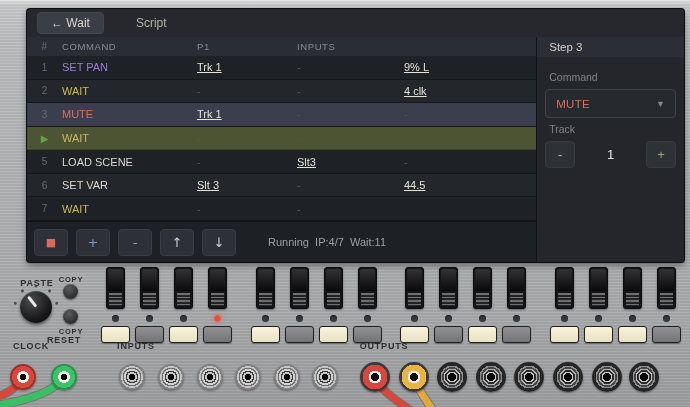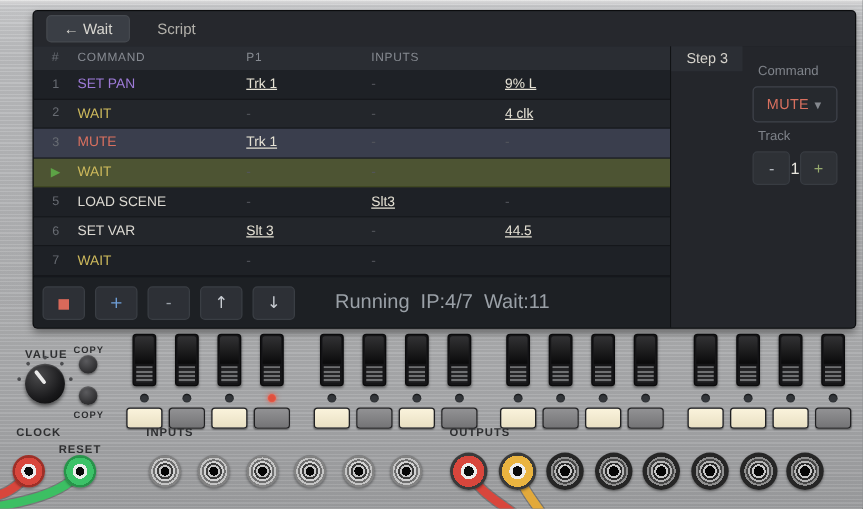--- a/index.html
+++ b/index.html
@@ -11,44 +11,44 @@
       linear-gradient(180deg,#e6e6e6 0,#c9cacc 5px,#bcbdbf 40px,#b2b3b5 180px,#a8a9ab 320px,#9d9ea0 407px);
   }
   
   #screen{
     position:absolute;left:27px;top:9px;width:657px;height:253px;
     background:#1d2024;border-radius:3px;display:flex;flex-direction:column;
     box-shadow:0 0 0 1px #0b0c0e, inset 0 0 0 1px #16181c, 0 3px 7px rgba(0,0,0,.45);
   }
   #topbar{height:28px;background:#26282d;border-radius:3px 3px 0 0;display:flex;align-items:center;padding:0 10px;flex:none;}
   #back-btn{background:#3a3e45;border:1px solid #45494f;color:#d9d7d1;font-size:12px;padding:3px 13px;border-radius:4px;cursor:pointer;}
-  #script-tab{margin-left:22px;color:#b3b1ab;font-size:12px;}
+  #script-tab{margin-left:32px;color:#b3b1ab;font-size:12px;}
   #main{flex:1;display:flex;min-height:0;}
   #left-col{width:510px;display:flex;flex-direction:column;min-height:0;}
   .hdr-row{height:19px;background:#2a2d33;display:flex;align-items:center;font-size:9.5px;color:#878b92;letter-spacing:.6px;flex:none;}
   #rows{flex:1;display:flex;flex-direction:column;min-height:0;}
   .trow{flex:1;display:flex;align-items:center;font-size:11px;border-bottom:1px solid #15171b;cursor:pointer;}
   .trow.odd{background:#1e2126}
   .trow.even{background:#23262b}
   .trow.selected{background:#3a3e4d}
   .trow.playing{background:#4d5433;border-bottom-color:#3d441f}
   .c-num{width:35px;text-align:center;color:#686c73;font-size:10px;flex:none;}
   .c-cmd{width:135px;flex:none;}
   .c-p1{width:100px;flex:none;}
   .c-p2{width:107px;flex:none;}
   .c-val{flex:1;}
   .val-txt{color:#e6e2d5;text-decoration:underline;}
   .dash{color:#53565c;}
   .cmd-purple{color:#9e7bd8}.cmd-yellow{color:#cdb95c}.cmd-red{color:#d9705f}.cmd-white{color:#dcd9d2}
   .play-glyph{color:#5da346;font-size:10px;}
   #toolbar{height:40px;background:#1d2024;border-top:1px solid #131519;display:flex;align-items:center;padding-left:7px;gap:8px;flex:none;border-radius:0 0 0 3px;}
   .tbtn{width:34px;height:27px;border-radius:4px;background:#2d3036;border:1px solid #3a3e44;display:flex;align-items:center;justify-content:center;font-size:13px;cursor:pointer;padding:0;font-family:"DejaVu Sans",sans-serif;}
-  #status-text{margin-left:24px;font-size:16px;color:#9aa0a7;white-space:pre;}
+  #status-text{margin-left:24px;font-size:11px;color:#9aa0a7;white-space:pre;}
   
-  #sidebar{width:147px;border-left:1px solid #101214;background:#24262b;display:flex;border-radius:0 0 3px 0;}
+  #sidebar{width:147px;border-left:1px solid #101214;background:#24262b;display:flex;flex-direction:column;border-radius:0 0 3px 0;}
   #sb-header{height:20px;background:#2b2e34;display:flex;align-items:center;padding:0 12px;font-size:11.5px;color:#d5d2cb;flex:none;}
   #sb-body{padding:9px 8px 0 8px;}
   .sb-label{font-size:10.5px;color:#7f838a;margin:5px 4px 6px 4px;}
   #command-dropdown{height:27px;border:1px solid #3f434b;border-radius:4px;background:#26292e;display:flex;align-items:center;padding:0 10px;cursor:pointer;}
   #command-value{color:#d9705f;font-size:11.5px;letter-spacing:.3px;}
   #dd-caret{margin-left:auto;color:#85898f;font-size:9px;}
   #track-stepper{margin-top:2px;display:flex;align-items:center;height:27px;}
   .step-btn{width:30px;height:27px;border-radius:4px;background:#2e3136;border:1px solid #383c42;display:flex;align-items:center;justify-content:center;font-size:13px;cursor:pointer;padding:0;}
   #track-minus{color:#b9bec5;}
   #track-plus{color:#96aa6d;}
@@ -178,21 +178,21 @@
         <div id="track-stepper">
           <button class="step-btn" id="track-minus">-</button>
           <span id="track-value">1</span>
           <button class="step-btn" id="track-plus">+</button>
         </div>
       </div>
     </div>
   </div>
 </div>
 
-<div class="plabel" style="left:37px;top:278px;">VALUE</div>
+<div class="plabel" style="left:37px;top:278px;">PASTE</div>
 <div id="page-knob">
   <span class="tick" style="--a:-80deg"></span>
   <span class="tick" style="--a:-40deg"></span>
   <span class="tick" style="--a:0deg"></span>
   <span class="tick" style="--a:40deg"></span>
   <span class="tick" style="--a:80deg"></span>
   <span id="knob-pointer"></span>
 </div>
 <div class="plabel" style="left:71px;top:275px;font-size:7.5px;">COPY</div>
 <button class="rbtn" style="left:63px;top:284px;"></button>
@@ -284,21 +284,21 @@
       </div>
       <div class="channel">
         <div class="slider"></div>
         <div class="led"></div>
         <button class="chbtn gray"></button>
       </div>
     </div>
   </div>
 
 <div class="plabel" style="left:31px;top:341px;">CLOCK</div>
-<div class="plabel" style="left:64px;top:354px;">RESET</div>
+<div class="plabel" style="left:64px;top:335px;">RESET</div>
 <div class="plabel" style="left:136px;top:341px;">INPUTS</div>
 <div class="plabel" style="left:384px;top:341px;">OUTPUTS</div>
 
 <svg id="cables" width="690" height="407" viewBox="0 0 690 407">
     <path d="M23 377 C14 392 2 396 -12 399" fill="none" stroke="rgba(0,0,0,.25)" stroke-width="9" stroke-linecap="round"></path>
     <path d="M23 377 C14 392 2 396 -12 399" fill="none" stroke="#d8463c" stroke-width="7" stroke-linecap="round"></path>
     <path d="M64 377 C52 395 18 402 -12 407" fill="none" stroke="rgba(0,0,0,.25)" stroke-width="9" stroke-linecap="round"></path>
     <path d="M64 377 C52 395 18 402 -12 407" fill="none" stroke="#3cbf63" stroke-width="7" stroke-linecap="round"></path>
     <path d="M375 377 C383 394 400 402 418 416" fill="none" stroke="rgba(0,0,0,.25)" stroke-width="9" stroke-linecap="round"></path>
     <path d="M375 377 C383 394 400 402 418 416" fill="none" stroke="#d8463c" stroke-width="7" stroke-linecap="round"></path>

